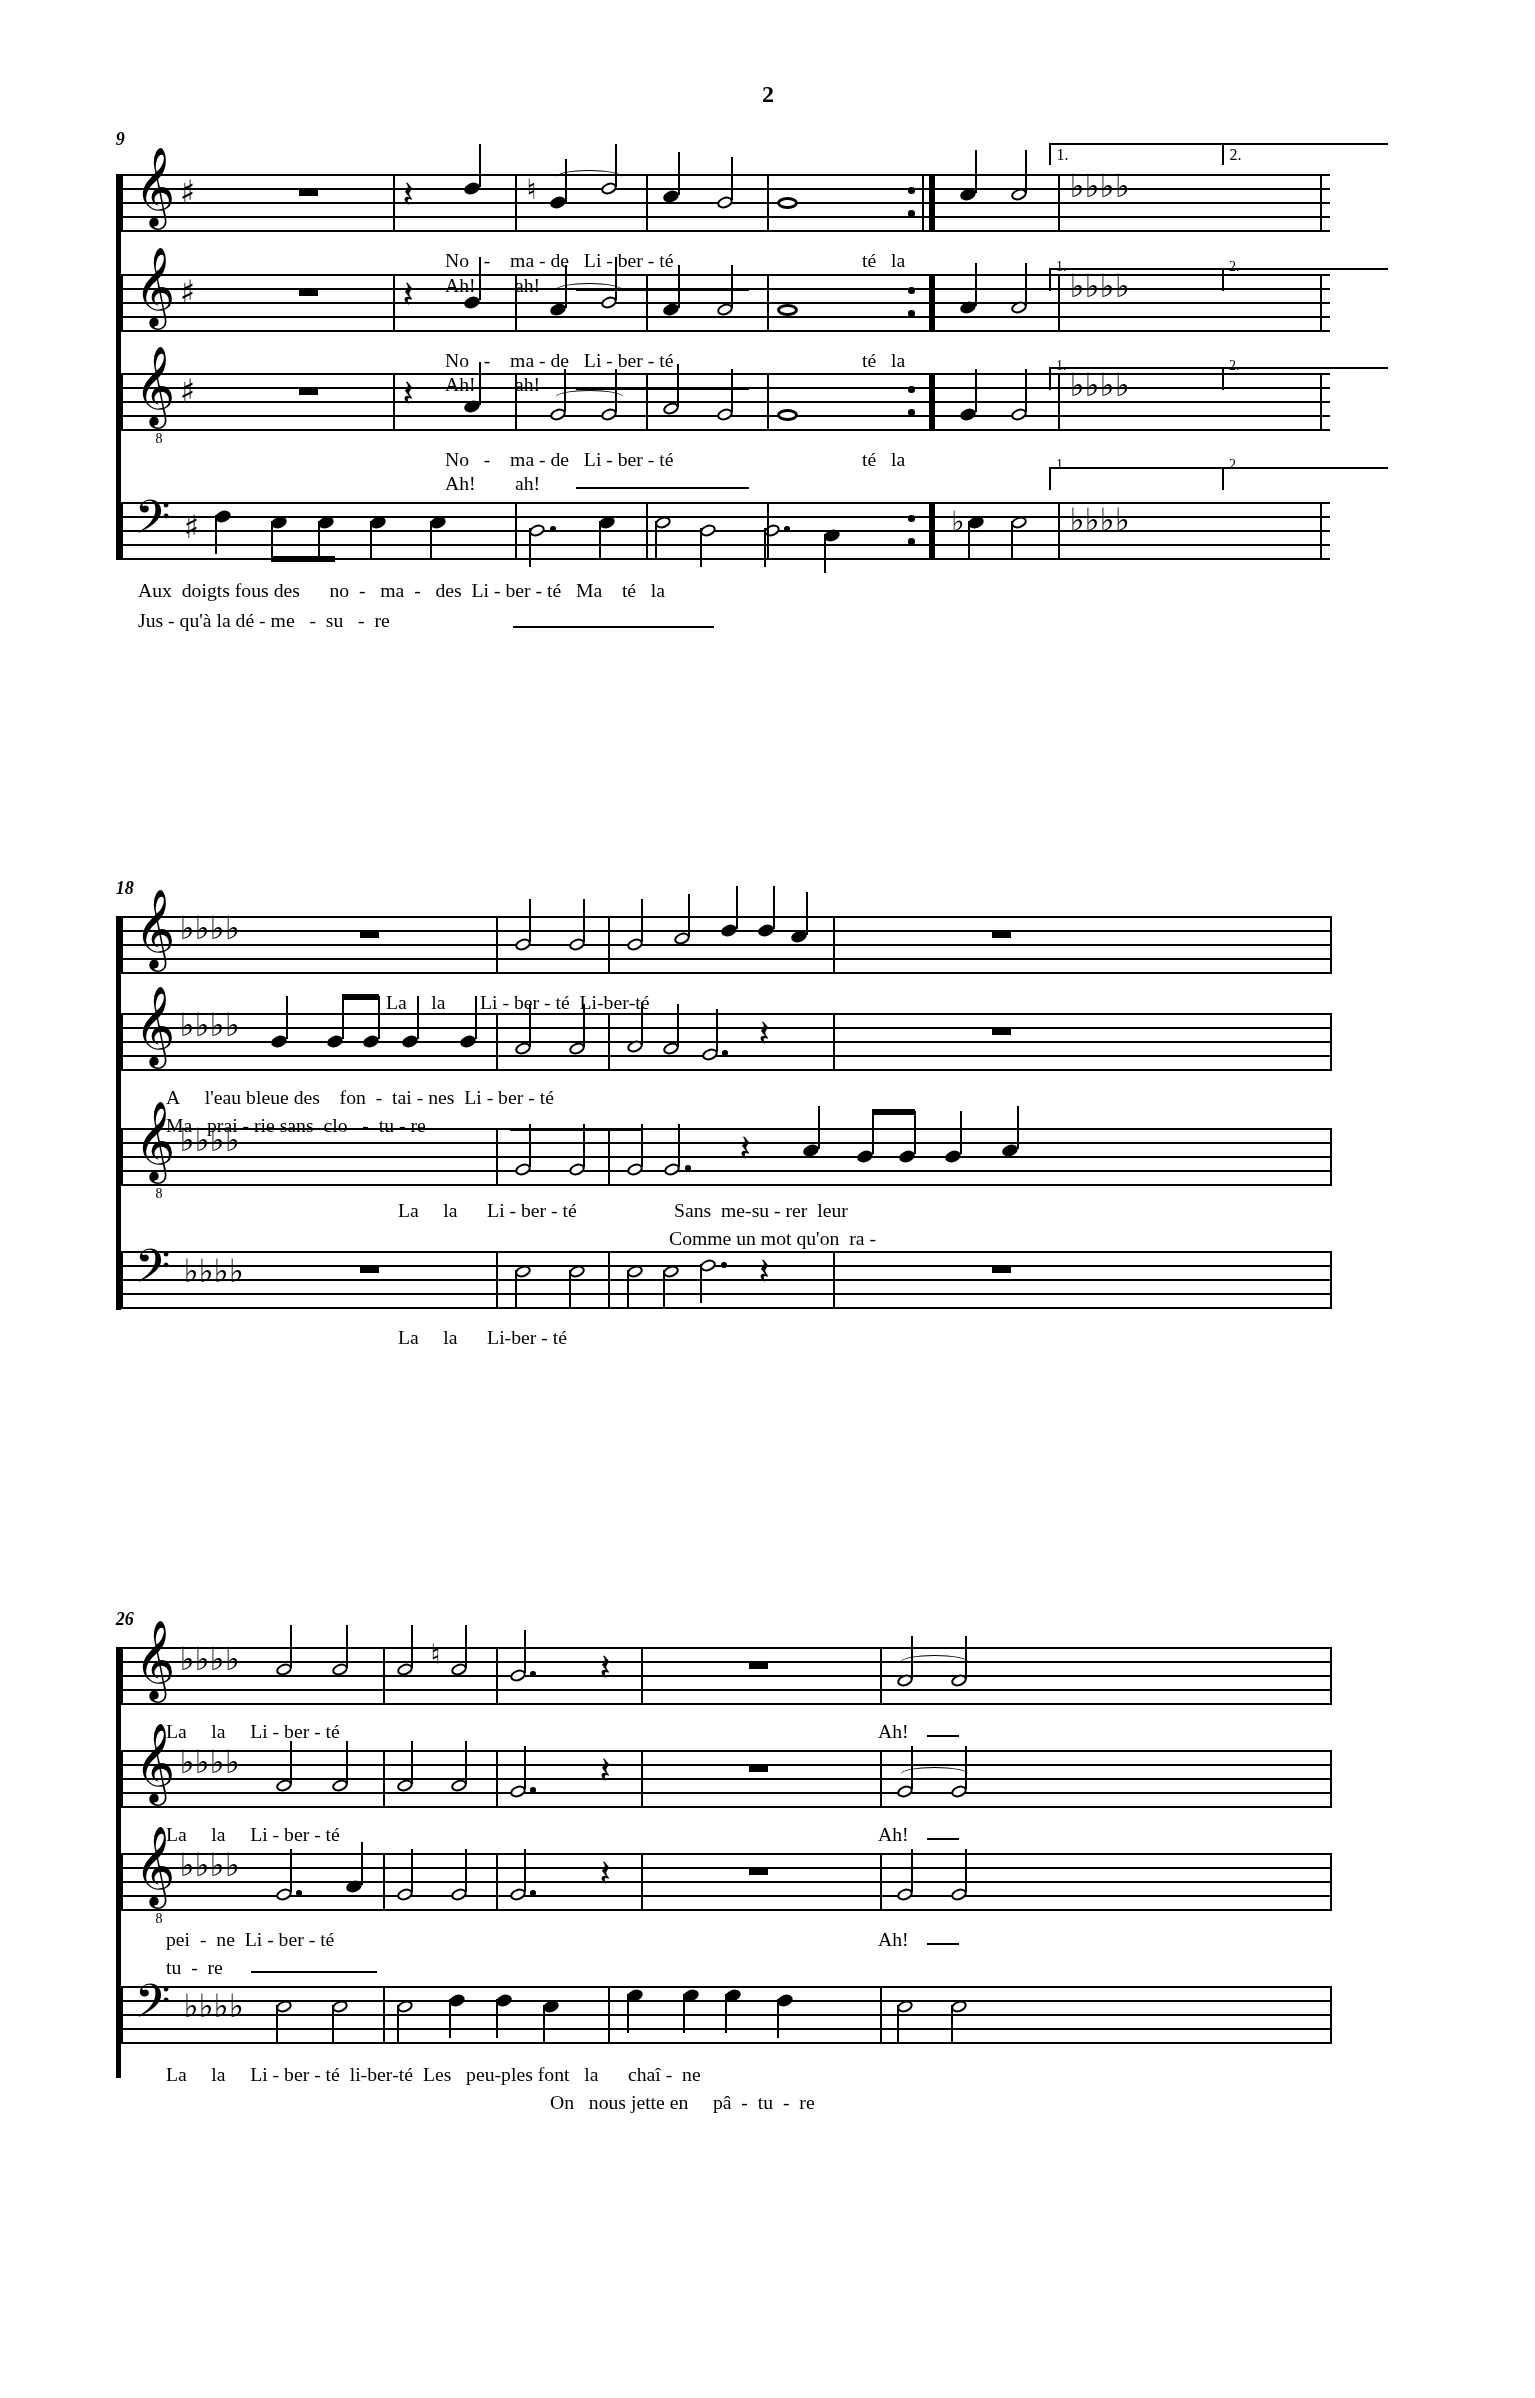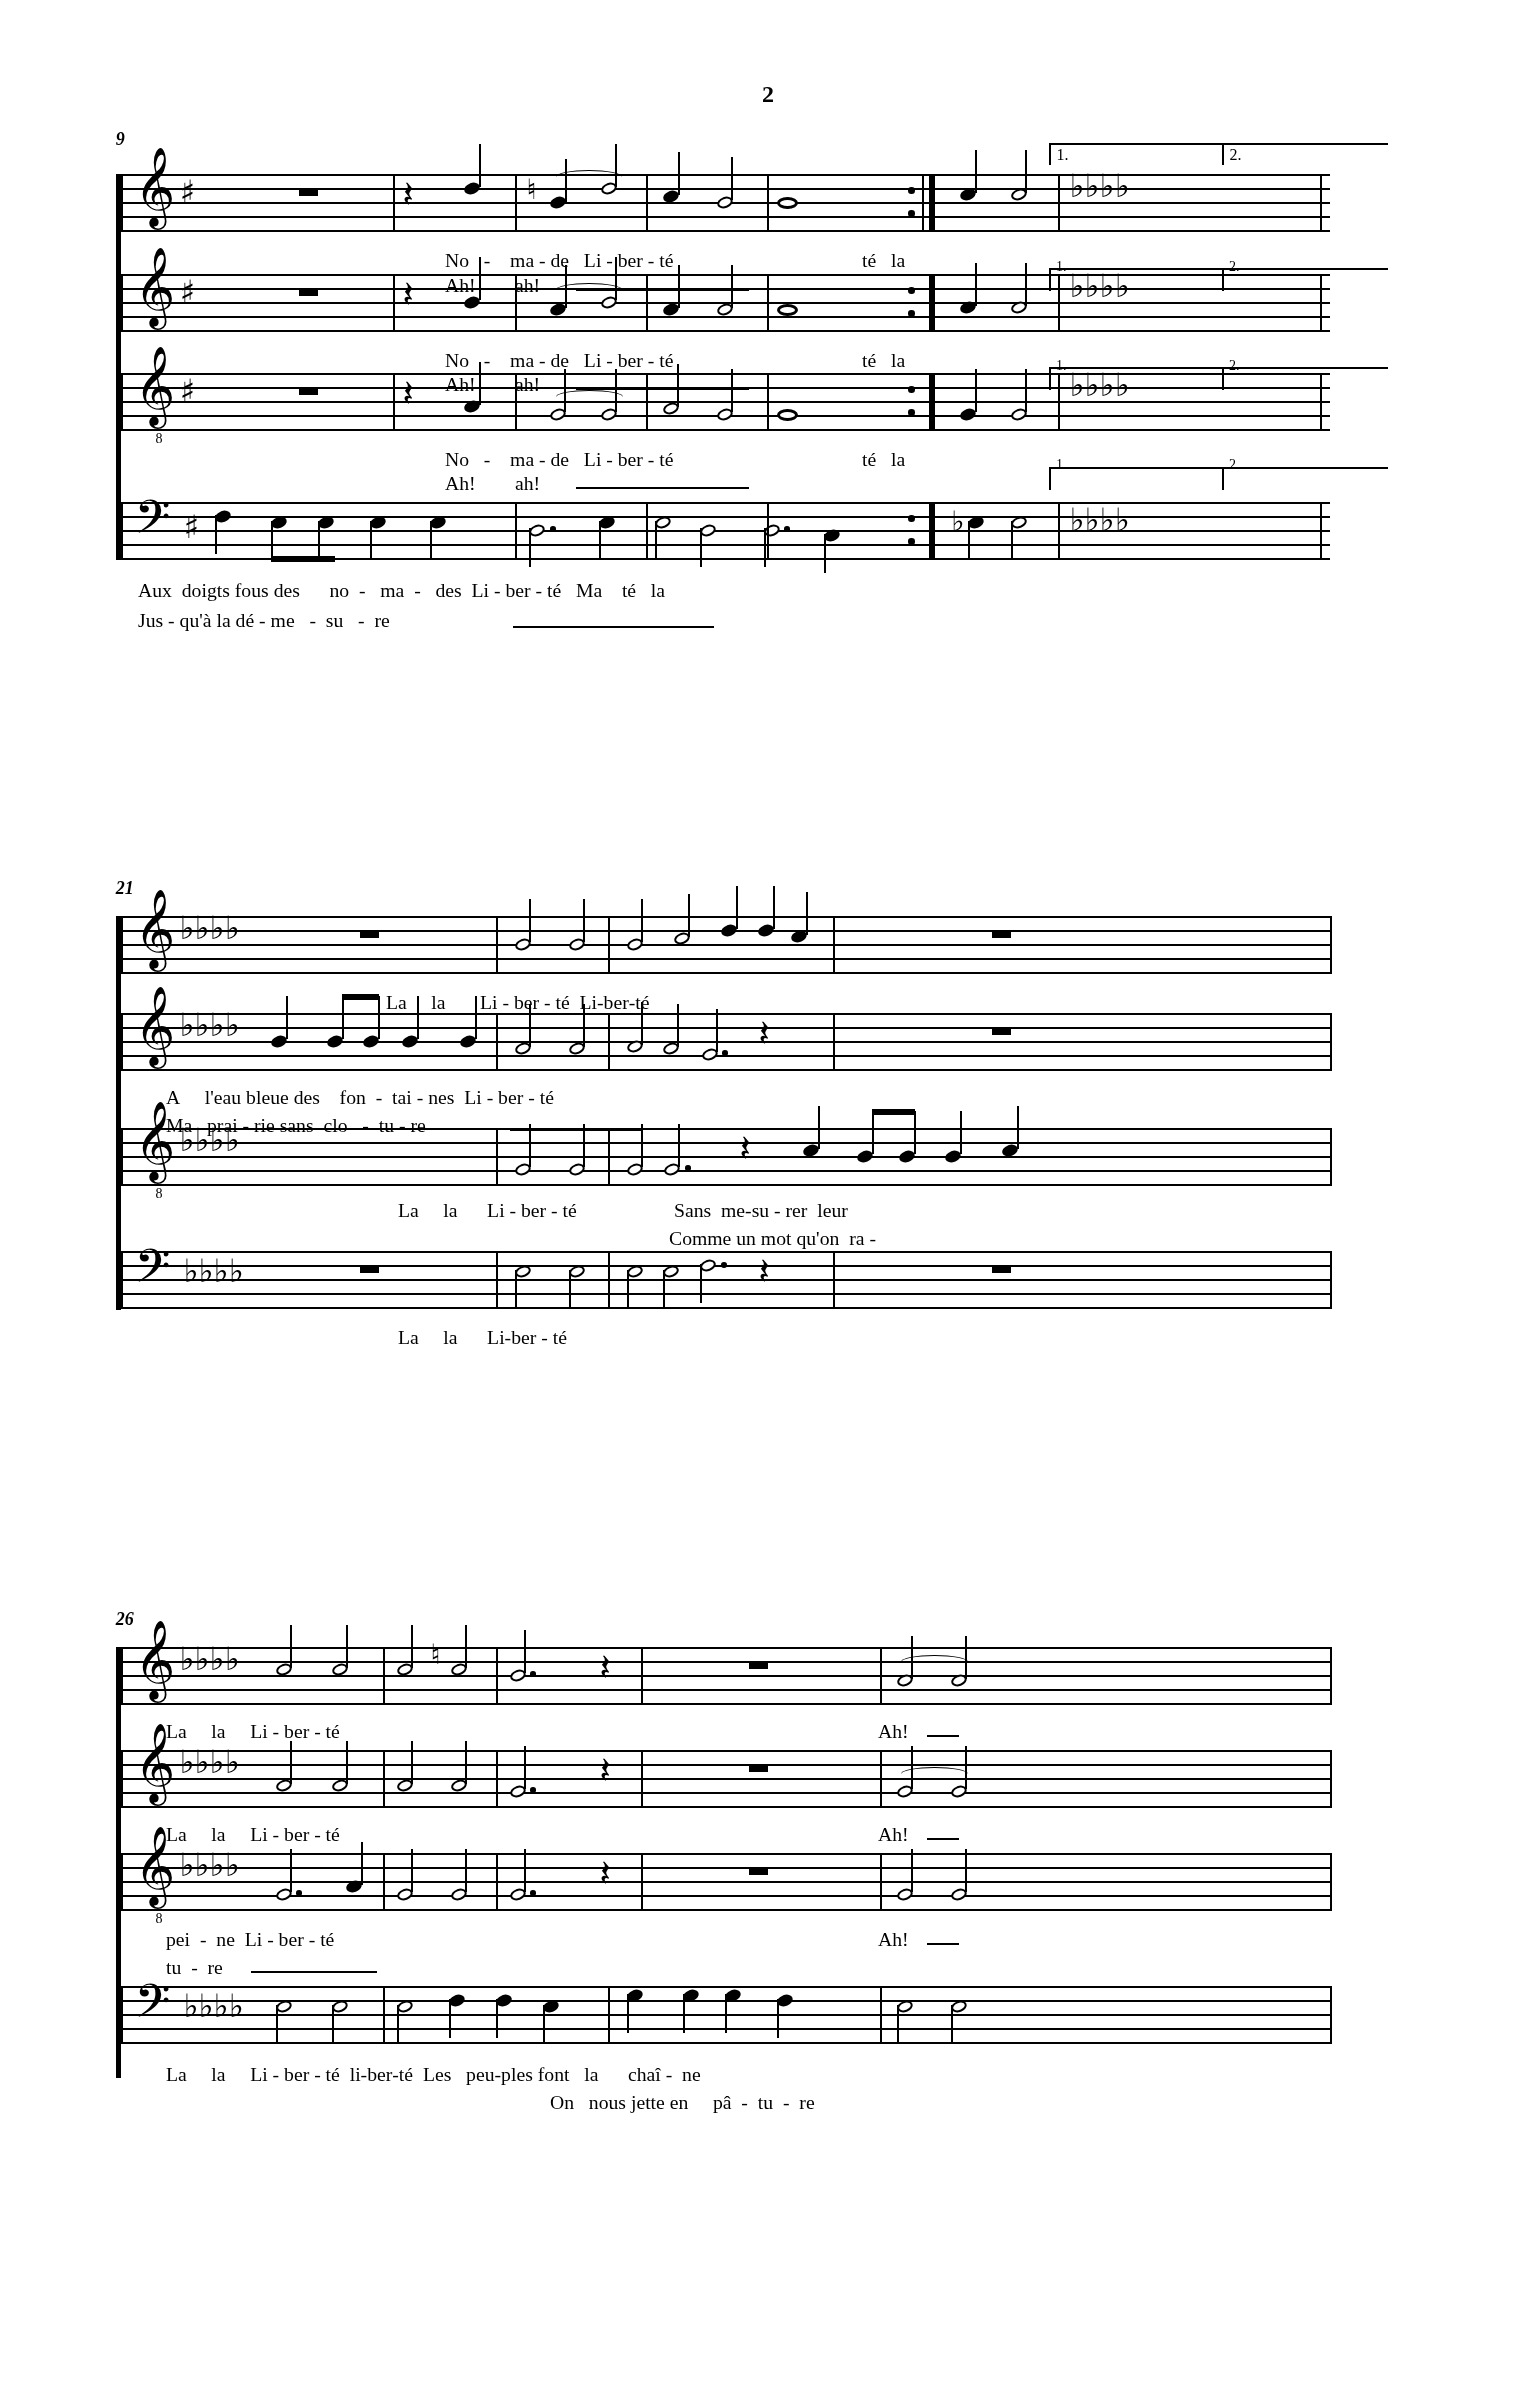--- a/index.html
+++ b/index.html
@@ -427,21 +427,21 @@
       <div class="barline" style="left:937px;top:0;height:58px;"></div>
       <div class="keysig" style="left:948px;top:1.9px;">♭♭♭♭</div>
       <div class="barline" style="left:1199px;top:0;height:58px;"></div>
     </div>
     <div class="lyric" style="left:26px;top:429px;">Aux&nbsp;&nbsp;doigts&nbsp;fous&nbsp;des&nbsp;&nbsp;&nbsp;&nbsp;&nbsp;&nbsp;no&nbsp;&nbsp;-&nbsp;&nbsp;&nbsp;ma&nbsp;&nbsp;-&nbsp;&nbsp;&nbsp;des&nbsp;&nbsp;Li&nbsp;-&nbsp;ber&nbsp;-&nbsp;té&nbsp;&nbsp;&nbsp;Ma&nbsp;&nbsp;&nbsp;&nbsp;té&nbsp;&nbsp;&nbsp;la</div>
     <div class="lyric" style="left:26px;top:459px;">Jus&nbsp;-&nbsp;qu'à&nbsp;la&nbsp;dé&nbsp;-&nbsp;me&nbsp;&nbsp;&nbsp;-&nbsp;&nbsp;su&nbsp;&nbsp;&nbsp;-&nbsp;&nbsp;re</div>
     <div class="lyric-ext" style="left:401px;top:476px;width:201px;"></div>
   </div>
 
   <div class="system" id="system-2">
-    <div class="measure-number" style="top:-20.6px;left:3.7px;">21</div>
+    <div class="measure-number" style="top:-20.6px;left:3.7px;">18</div>
     <div class="system-bracket" style="top:17px;height:394px;"></div>
 
     <div class="staff" style="top:17px;">
       <div class="line l0"></div>
       <div class="line l1"></div>
       <div class="line l2"></div>
       <div class="line l3"></div>
       <div class="line l4"></div>
       <div class="barline" style="left:0;top:0;height:58px;"></div>
       <div class="clef treble" style="left:13px;">𝄞</div>

